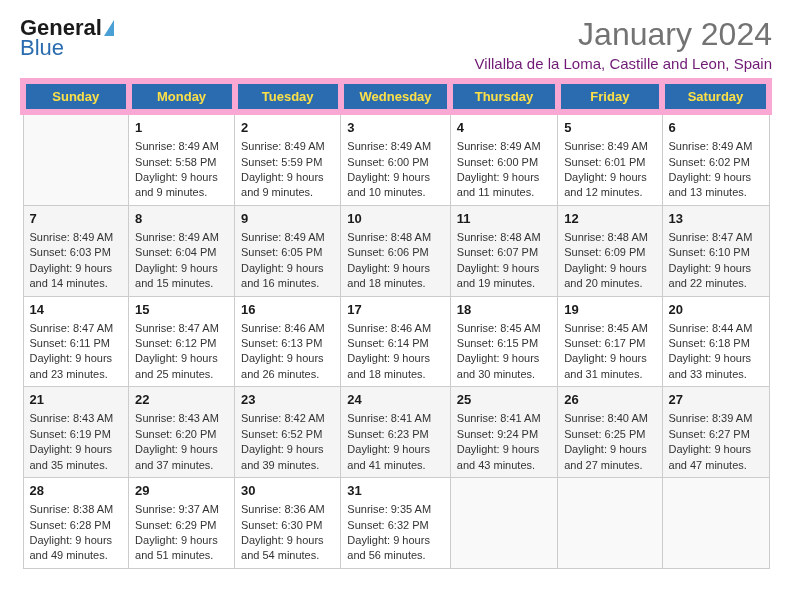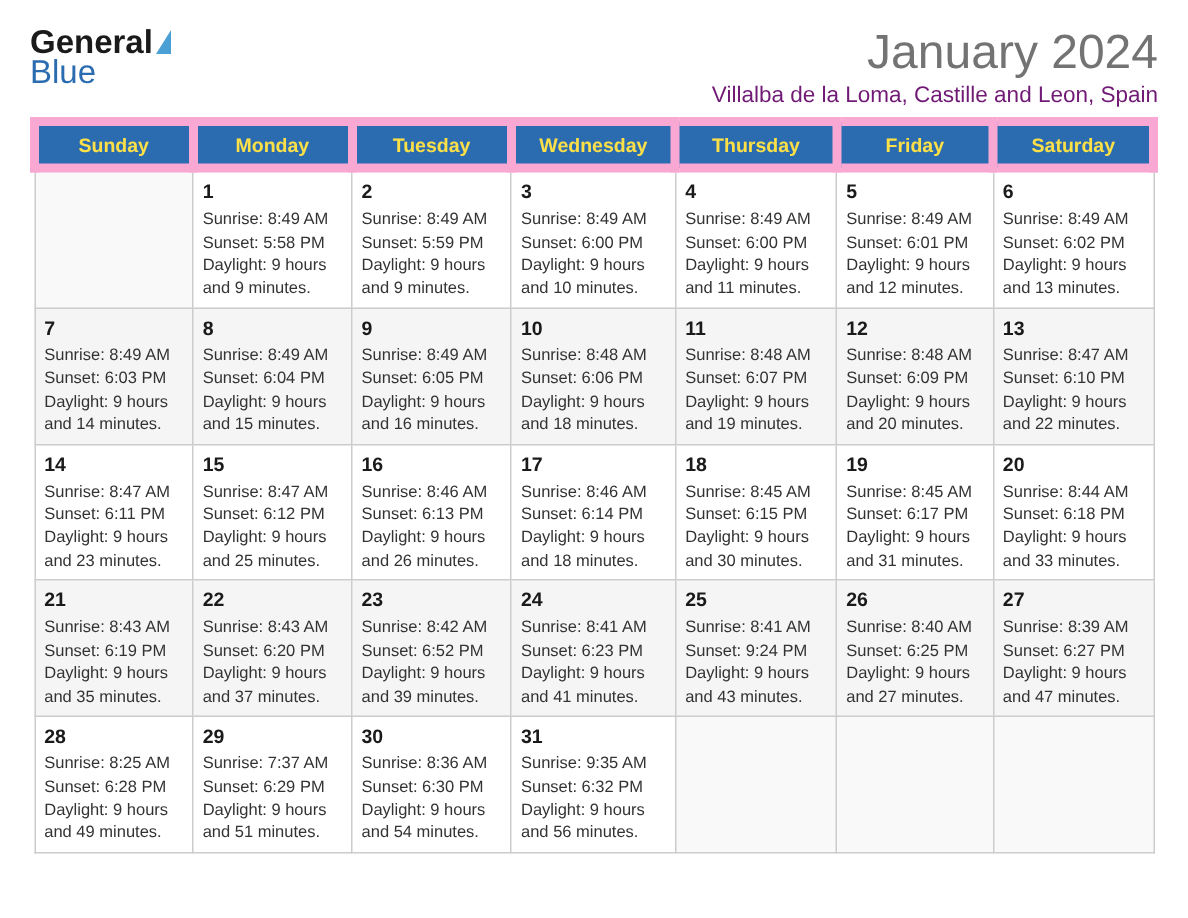--- a/index.html
+++ b/index.html
@@ -315,28 +315,28 @@
             <span class="day-number">27</span>
             <div>Sunrise: 8:39 AM</div>
             <div>Sunset: 6:27 PM</div>
             <div>Daylight: 9 hours</div>
             <div>and 47 minutes.</div>
           </td>
         </tr>
         <tr>
           <td>
             <span class="day-number">28</span>
-            <div>Sunrise: 8:25 AM</div>
+            <div>Sunrise: 8:38 AM</div>
             <div>Sunset: 6:28 PM</div>
             <div>Daylight: 9 hours</div>
             <div>and 49 minutes.</div>
           </td>
           <td>
             <span class="day-number">29</span>
-            <div>Sunrise: 7:37 AM</div>
+            <div>Sunrise: 9:37 AM</div>
             <div>Sunset: 6:29 PM</div>
             <div>Daylight: 9 hours</div>
             <div>and 51 minutes.</div>
           </td>
           <td>
             <span class="day-number">30</span>
             <div>Sunrise: 8:36 AM</div>
             <div>Sunset: 6:30 PM</div>
             <div>Daylight: 9 hours</div>
             <div>and 54 minutes.</div>

